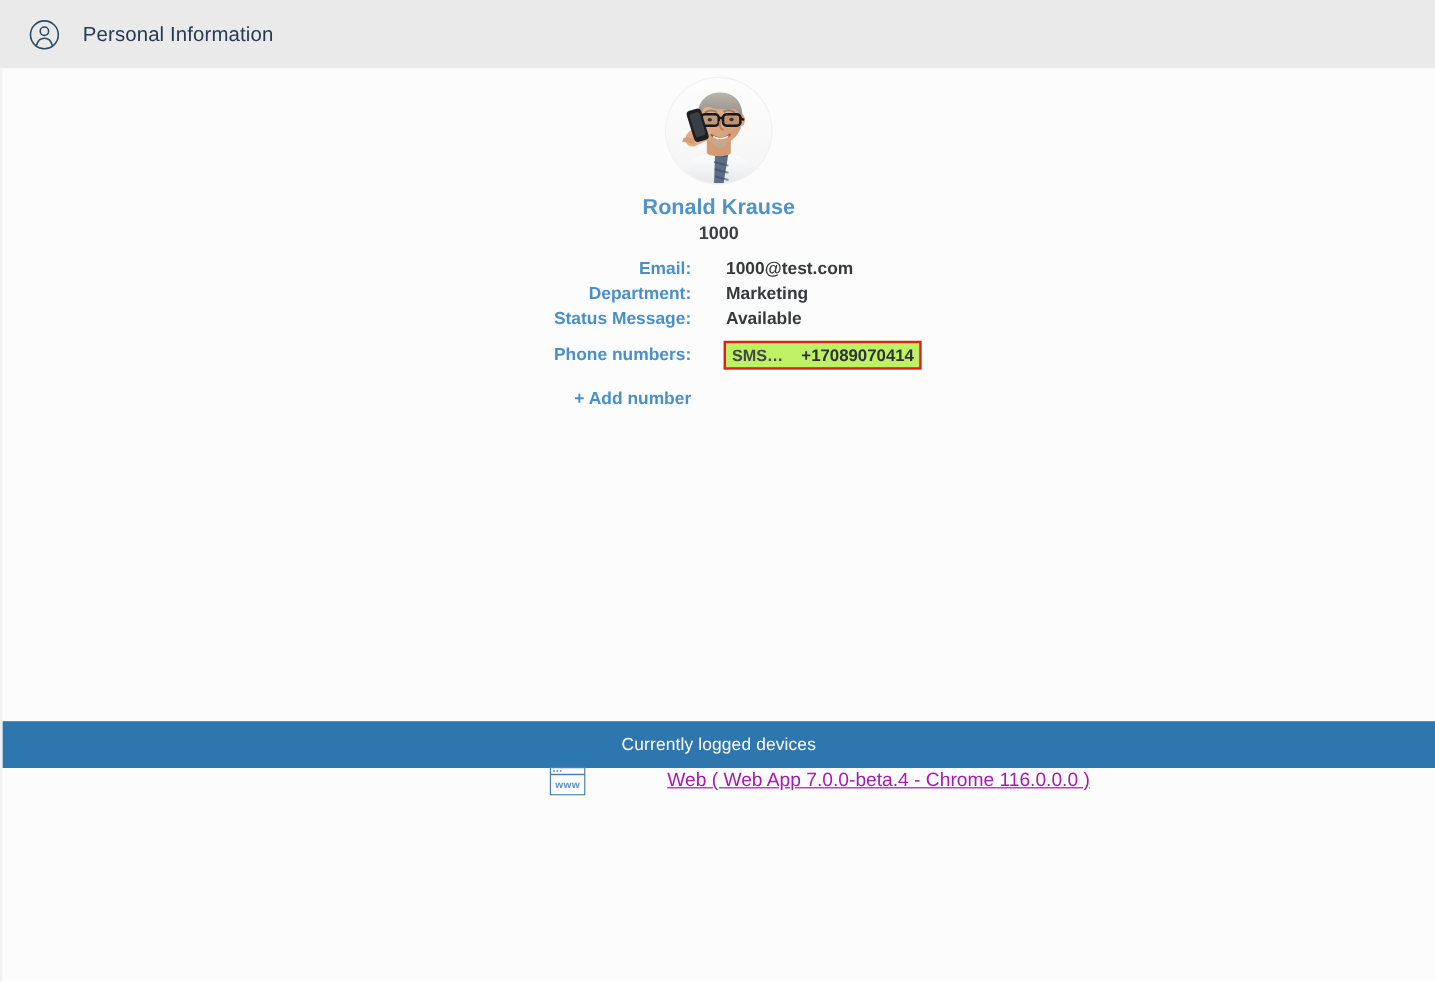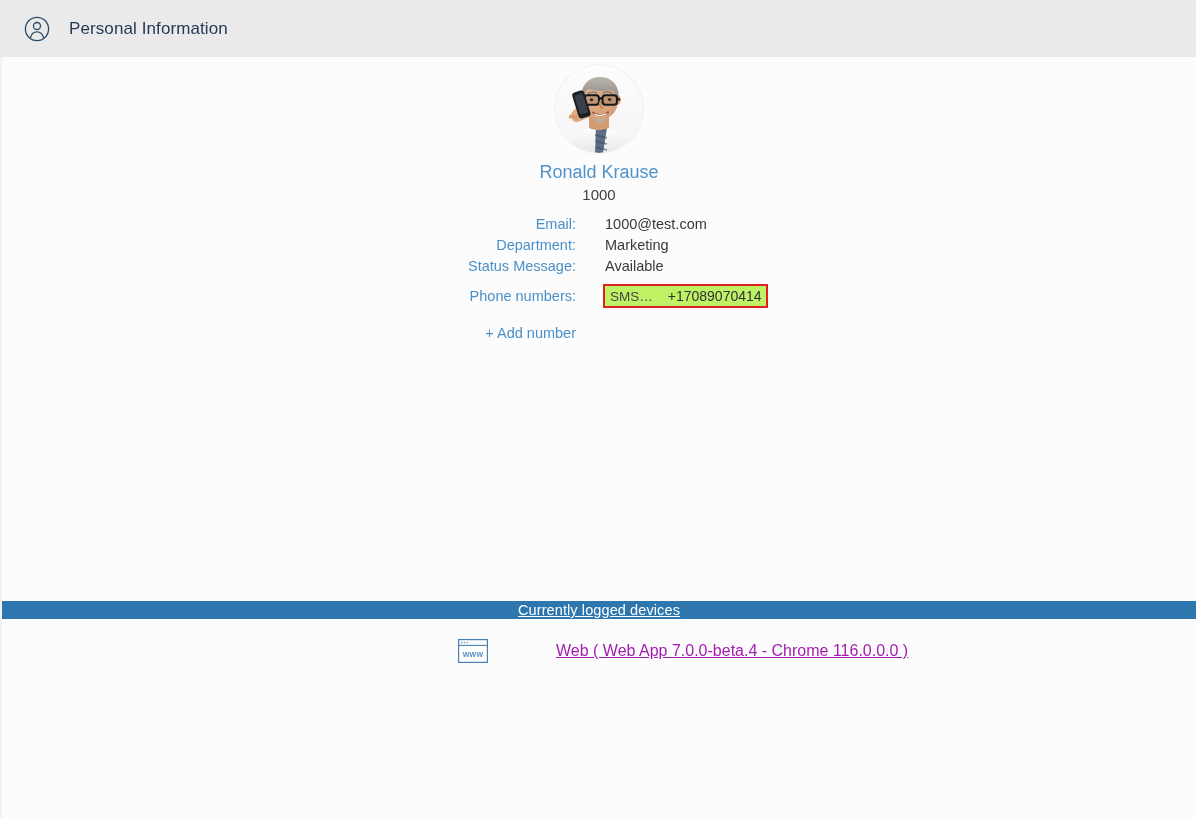--- a/index.html
+++ b/index.html
@@ -48,20 +48,21 @@
     height: 761px;
     background: #fcfcfd;
     border-left: 2px solid #f2f2f2;
     overflow: hidden;
   }
 
   
   .profile {
     padding-top: 8px;
     text-align: center;
+    font-weight: bold;
   }
   .avatar {
     width: 88px;
     height: 88px;
     border-radius: 50%;
     margin: 0 auto;
     overflow: hidden;
     background: #f2f2f2;
     position: relative;
     box-shadow: 0 0 0 1px rgba(0,0,0,0.04);
@@ -150,29 +151,28 @@
     cursor: pointer;
     white-space: nowrap;
   }
 
   
   .devices-banner {
     position: absolute;
     left: 0;
     right: 0;
     top: 544px;
-    height: 18px;
+    height: 39px;
     background: #2e77ae;
     color: #ffffff;
     font-size: 14.5px;
     display: flex;
     align-items: center;
     justify-content: center;
     letter-spacing: 0.1px;
-    text-decoration: underline;
   }
   .device-list {
     position: absolute;
     left: 0;
     right: 0;
     top: 571px;
   }
   .device-row {
     display: flex;
     align-items: center;

